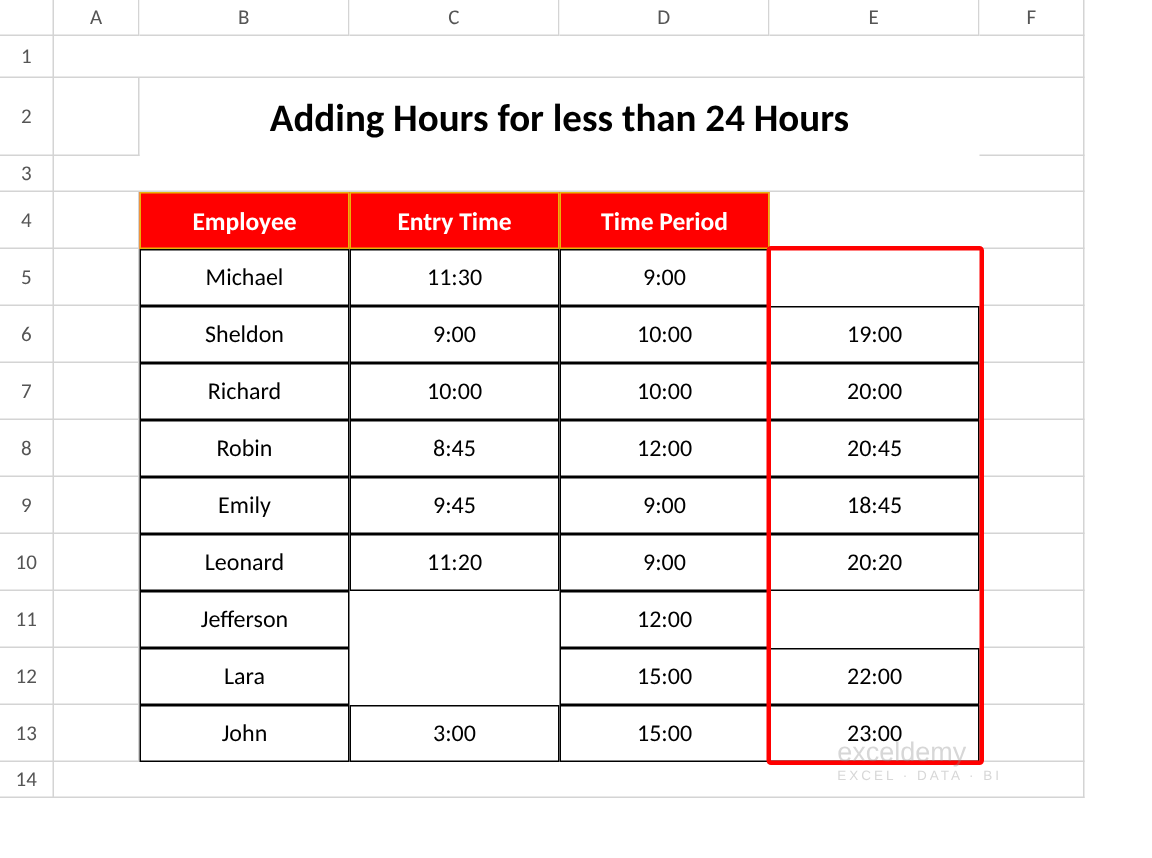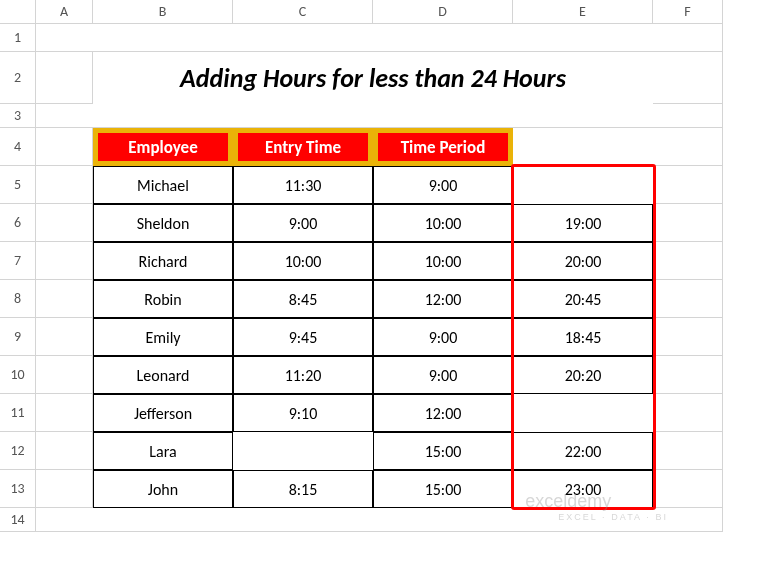--- a/index.html
+++ b/index.html
@@ -32,32 +32,31 @@
   border-bottom: 1px solid #d4d4d4;
 }
 .title {
   grid-column: 3 / 7;
   grid-row: 3;
   display: flex;
   align-items: center;
   justify-content: center;
   font-size: 26px;
   font-weight: bold;
-  font-style: italic;
   color: #000;
 }
 .dataheader {
   background: #ff0000;
   color: #fff;
   font-weight: bold;
   font-size: 17px;
   display: flex;
   align-items: center;
   justify-content: center;
-  border: 5px solid #eab308;
+  border: 1px solid #eab308;
 }
 .datacell {
   background: #fff;
   color: #000;
   font-size: 16px;
   display: flex;
   align-items: center;
   justify-content: center;
   border: 1px solid #000;
 }
@@ -68,21 +67,21 @@
   pointer-events: none;
 }
 .watermark {
   position: absolute;
   right: 100px;
   bottom: 50px;
   font-size: 18px;
   color: rgba(140,140,140,0.35);
   font-family: Arial, sans-serif;
 }
-.watermark small { display:block; font-size:9px; letter-spacing:2px; text-align:left; color: rgba(140,140,140,0.35); margin-left: 33px;}
+.watermark small { display:block; font-size:9px; letter-spacing:2px; text-align:left; color: rgba(140,140,140,0.35);}
 </style>
 </head>
 <body>
 
 <div class="sheet">
 
   <div class="colhead"></div>
 
   <div class="colhead">A</div>
   <div class="colhead">B</div>
@@ -152,35 +151,34 @@
   <div class="emptycell" style="grid-row:11;grid-column:2"></div>
   <div class="datacell" style="grid-row:11;grid-column:3">Leonard</div>
   <div class="datacell" style="grid-row:11;grid-column:4">11:20</div>
   <div class="datacell" style="grid-row:11;grid-column:5">9:00</div>
   <div class="datacell" style="grid-row:11;grid-column:6">20:20</div>
   <div class="emptycell" style="grid-row:11;grid-column:7"></div>
 
   <div class="rowhead" style="grid-row:12">11</div>
   <div class="emptycell" style="grid-row:12;grid-column:2"></div>
   <div class="datacell" style="grid-row:12;grid-column:3">Jefferson</div>
-  <div class="datacell" style="grid-row:12;grid-column:4">9:10</div>
   <div class="datacell" style="grid-row:12;grid-column:5">12:00</div>
   <div class="emptycell" style="grid-row:12;grid-column:7"></div>
 
   <div class="rowhead" style="grid-row:13">12</div>
   <div class="emptycell" style="grid-row:13;grid-column:2"></div>
   <div class="datacell" style="grid-row:13;grid-column:3">Lara</div>
   <div class="datacell" style="grid-row:13;grid-column:5">15:00</div>
   <div class="datacell" style="grid-row:13;grid-column:6">22:00</div>
   <div class="emptycell" style="grid-row:13;grid-column:7"></div>
 
   <div class="rowhead" style="grid-row:14">13</div>
   <div class="emptycell" style="grid-row:14;grid-column:2"></div>
   <div class="datacell" style="grid-row:14;grid-column:3">John</div>
-  <div class="datacell" style="grid-row:14;grid-column:4">8:15</div>
+  <div class="datacell" style="grid-row:14;grid-column:4">3:00</div>
   <div class="datacell" style="grid-row:14;grid-column:5">15:00</div>
   <div class="datacell" style="grid-row:14;grid-column:6">23:00</div>
   <div class="emptycell" style="grid-row:14;grid-column:7"></div>
 
   <div class="rowhead" style="grid-row:15">14</div>
   <div class="emptycell" style="grid-row:15;grid-column:2/8"></div>
 </div>
 
 <div class="highlight-box" style="left:511px; top:164px; width:145px; height:346px;"></div>
 

